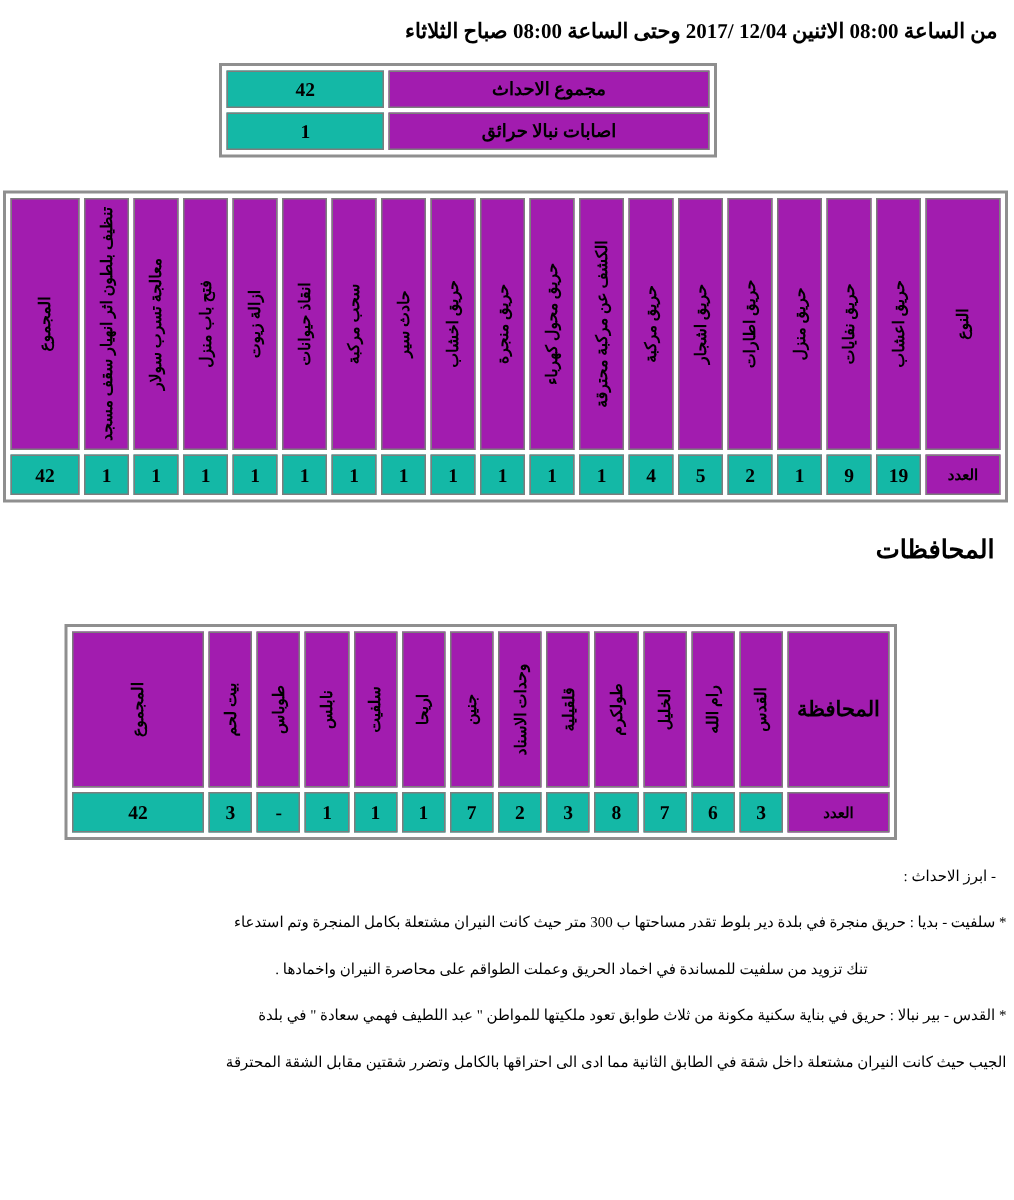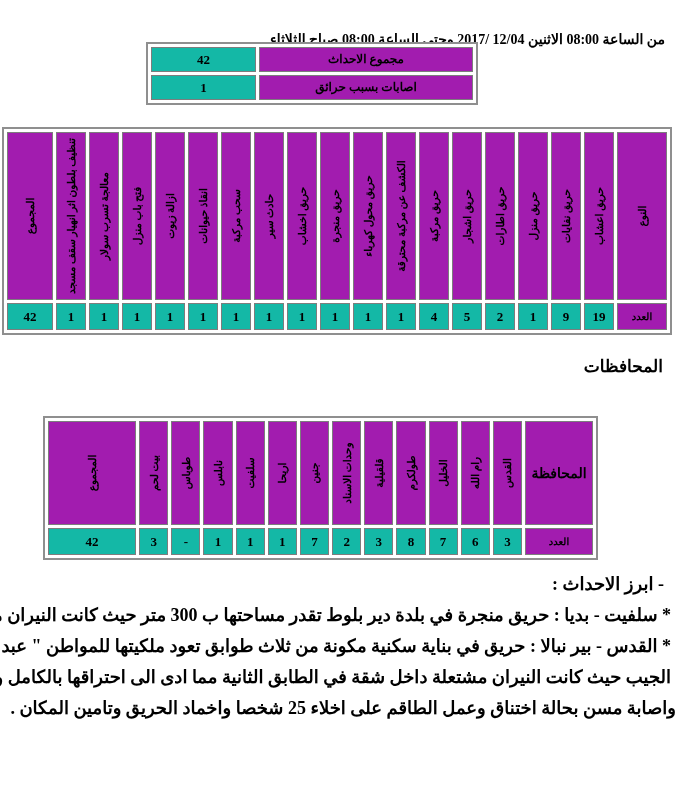--- a/index.html
+++ b/index.html
@@ -5,21 +5,21 @@
   html,body{margin:0;padding:0;}
   body{
     width:676px;height:800px;position:relative;overflow:hidden;
     background:#ffffff;color:#000;
     font-family:"Liberation Serif", serif;
     direction:rtl;
   }
   .page{position:absolute;inset:0;}
 
   .doc-title{
-    position:absolute;top:31px;right:11px;
+    position:absolute;top:12px;right:11px;
     font-size:14px;font-weight:bold;white-space:nowrap;margin-left:24px;
   }
 
   
   table.tbl{
     border-collapse:separate;border-spacing:3px;
     background:#ffffff;border:2px solid #8f8f8f;
   }
   table.tbl td{
     border:1px solid #7d7d7d;
@@ -57,21 +57,21 @@
   .cnt{font-size:10px;margin-top:48px;}
 
   .gov-label{
     position:absolute;top:356px;right:13px;
     font-size:17px;font-weight:bold;
   }
 
   
   .highlights{
     position:absolute;top:569px;left:0;right:0;
-    font-size:18px;font-weight:bold;
+    font-size:10px;font-weight:normal;
   }
   .hl{height:31px;line-height:31px;white-space:nowrap;}
   .h-right{text-align:right;padding-right:12px;}
   .h-full{text-align:right;padding-right:5px;}
   .h-center{text-align:center;}
   .c1{padding-left:86px;}
   .c2{padding-left:170px;}
   .c3{padding-left:26px;}
 </style>
 </head>
@@ -81,21 +81,21 @@
 
   <div class="doc-title">من الساعة 08:00 الاثنين 12/04 /2017 وحتى الساعة 08:00 صباح الثلاثاء</div>
 
   <table class="tbl summary">
     <tbody>
         <tr>
       <td class="hdr lbl">مجموع الاحداث</td>
       <td class="val">42</td>
     </tr>
     <tr>
-      <td class="hdr lbl">اصابات بسبب حرائق</td>
+      <td class="hdr lbl">اصابات نبالا حرائق</td>
       <td class="val">1</td>
     </tr>
   </tbody>
     </table>
 
   <table class="tbl types">
     <tbody>
         <tr class="hrow">
       <td class="hdr cornerc">
             <span class="vh">النوع</span>
@@ -240,18 +240,18 @@
       <td class="val">-</td>
       <td class="val">3</td>
       <td class="val">42</td>
     </tr>
   </tbody>
     </table>
 
   <div class="highlights">
     <div class="hl h-right">- ابرز الاحداث :</div>
     <div class="hl h-full">* سلفيت - بديا :  حريق منجرة في بلدة دير بلوط تقدر مساحتها ب 300 متر حيث كانت النيران مشتعلة بكامل المنجرة وتم استدعاء</div>
+    <div class="hl h-center c1">تنك تزويد من سلفيت للمساندة في اخماد الحريق وعملت الطواقم على محاصرة النيران واخمادها .</div>
     <div class="hl h-full">* القدس - بير نبالا : حريق في بناية سكنية مكونة من ثلاث طوابق تعود ملكيتها للمواطن " عبد اللطيف فهمي سعادة " في بلدة</div>
     <div class="hl h-full">الجيب حيث كانت النيران مشتعلة داخل شقة في الطابق الثانية مما ادى الى احتراقها بالكامل وتضرر شقتين مقابل الشقة المحترقة</div>
-    <div class="hl h-center c2">واصابة مسن بحالة اختناق وعمل الطاقم على اخلاء 25 شخصا واخماد الحريق وتامين المكان .</div>
   </div>
 
 </div>
 
 </body></html>

